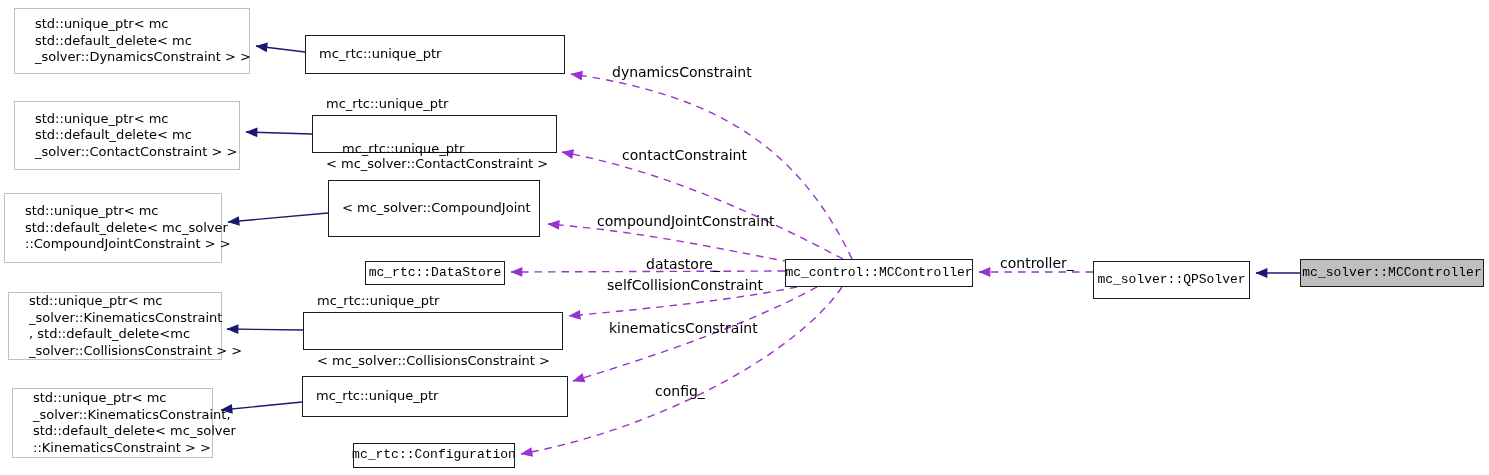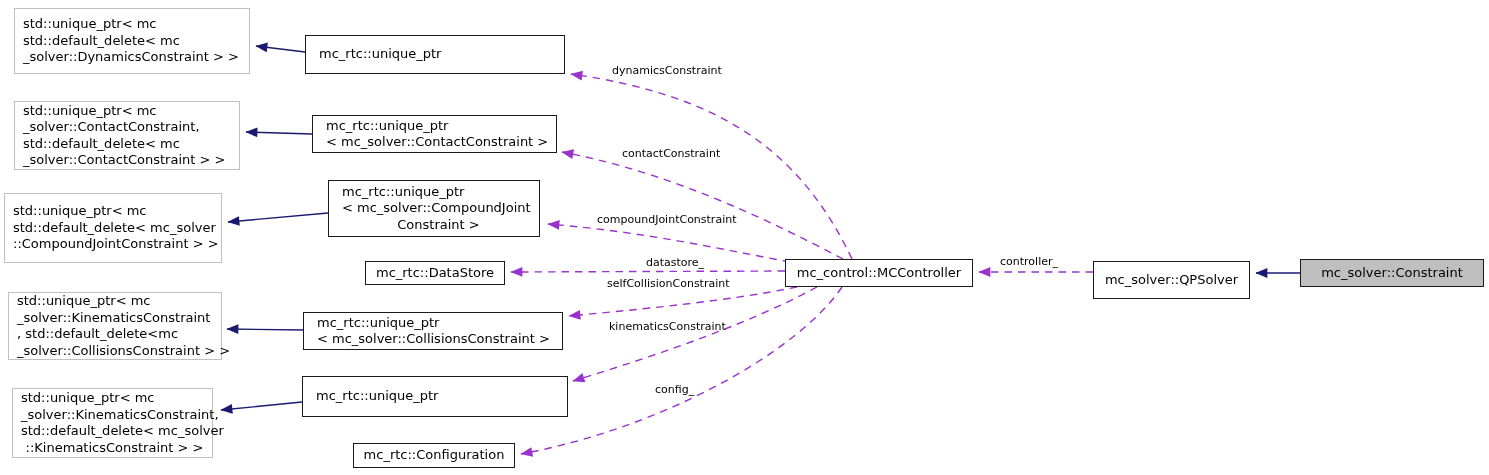--- a/index.html
+++ b/index.html
@@ -21,35 +21,35 @@
     box-sizing: border-box;
     background: #ffffff;
     display: flex;
     flex-direction: column;
     justify-content: center;
     font-size: 13px;
     line-height: 16.5px;
     color: #000000;
     white-space: nowrap;
   }
-  .node.gray  { border: 1px solid #bec0c2; padding: 2px 4px 2px 8px; }
-  .node.black { border: 1.4px solid #1a1a1a; padding: 2px 4px 2px 13px; }
-  .node.single { align-items: center; padding: 2px 4px; text-align: center; }
+  .node.gray  { border: 1px solid #bec0c2; padding: 2px 4px 2px 20px; }
+  .node.black { border: 1.4px solid #1a1a1a; padding: 2px 4px 2px 13px; gap: 43px; }
+  .node.single { align-items: center; padding: 2px 4px; text-align: center; font-family: Liberation Mono, monospace; }
   .node.main {
     background: #bfbfbf;
     border: 1.7px solid #1a1a1a;
     align-items: center;
     text-align: center;
     padding: 2px 4px;
   }
   .node .ln { min-height: 16.5px; }
   .node .ln.c { text-align: center; }
   .elabel {
     position: absolute;
-    font-size: 11px;
+    font-size: 14px;
     color: #000000;
     white-space: nowrap;
   }
 </style>
 </head>
 <body>
 
 <div id="canvas">
 
   <svg id="edges" width="1489" height="475" viewBox="0 0 1489 475">
@@ -80,21 +80,20 @@
   </svg>
 
   <div class="node gray" style="left:14px;top:8px;width:236px;height:66px">
     <div class="ln">std::unique_ptr&lt; mc</div>
     <div class="ln">std::default_delete&lt; mc</div>
     <div class="ln">_solver::DynamicsConstraint &gt; &gt;</div>
   </div>
 
   <div class="node gray" style="left:14px;top:101px;width:226px;height:69px">
     <div class="ln">std::unique_ptr&lt; mc</div>
-    <div class="ln">_solver::ContactConstraint,</div>
     <div class="ln">std::default_delete&lt; mc</div>
     <div class="ln">_solver::ContactConstraint &gt; &gt;</div>
   </div>
 
   <div class="node gray" style="left:4px;top:193px;width:218px;height:70px">
     <div class="ln">std::unique_ptr&lt; mc</div>
     <div class="ln">std::default_delete&lt; mc_solver</div>
     <div class="ln c">::CompoundJointConstraint &gt; &gt;</div>
   </div>
 
@@ -146,21 +145,21 @@
 
   <div class="node black single" style="left:353px;top:443px;width:162px;height:25px">
     <div class="ln">mc_rtc::Configuration</div>
   </div>
 
   <div class="node black single" style="left:1093px;top:261px;width:157px;height:38px">
     <div class="ln">mc_solver::QPSolver</div>
   </div>
 
   <div class="node main single" style="left:1300px;top:259px;width:184px;height:28px">
-    <div class="ln">mc_solver::Constraint</div>
+    <div class="ln">mc_solver::MCController</div>
   </div>
 
   <div class="elabel" style="left:612px;top:64px">dynamicsConstraint</div>
   <div class="elabel" style="left:622px;top:147px">contactConstraint</div>
   <div class="elabel" style="left:597px;top:213px">compoundJointConstraint</div>
   <div class="elabel" style="left:646px;top:256px">datastore_</div>
   <div class="elabel" style="left:607px;top:277px">selfCollisionConstraint</div>
   <div class="elabel" style="left:609px;top:320px">kinematicsConstraint</div>
   <div class="elabel" style="left:655px;top:383px">config_</div>
   <div class="elabel" style="left:1000px;top:255px">controller_</div>

